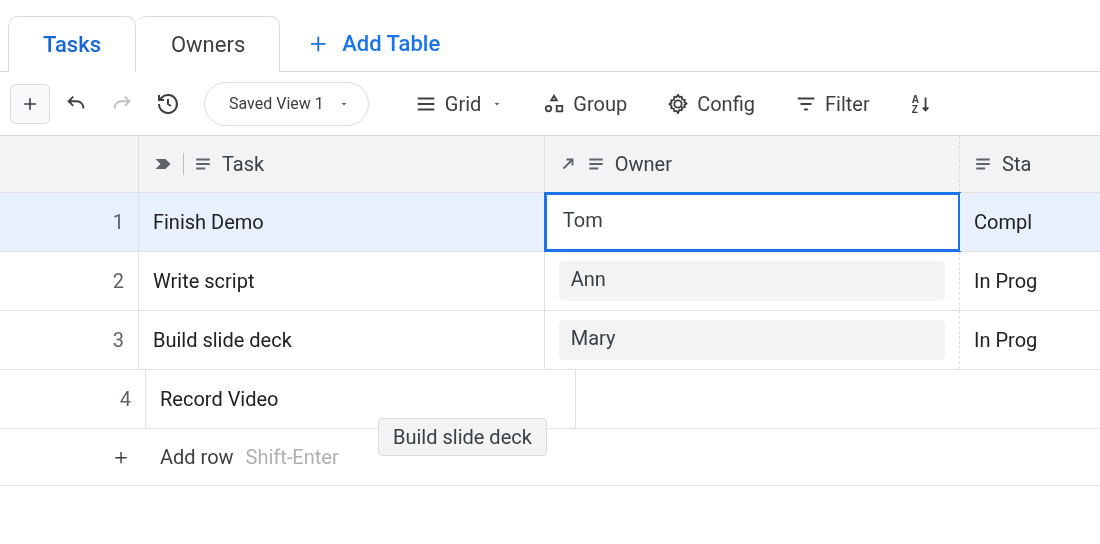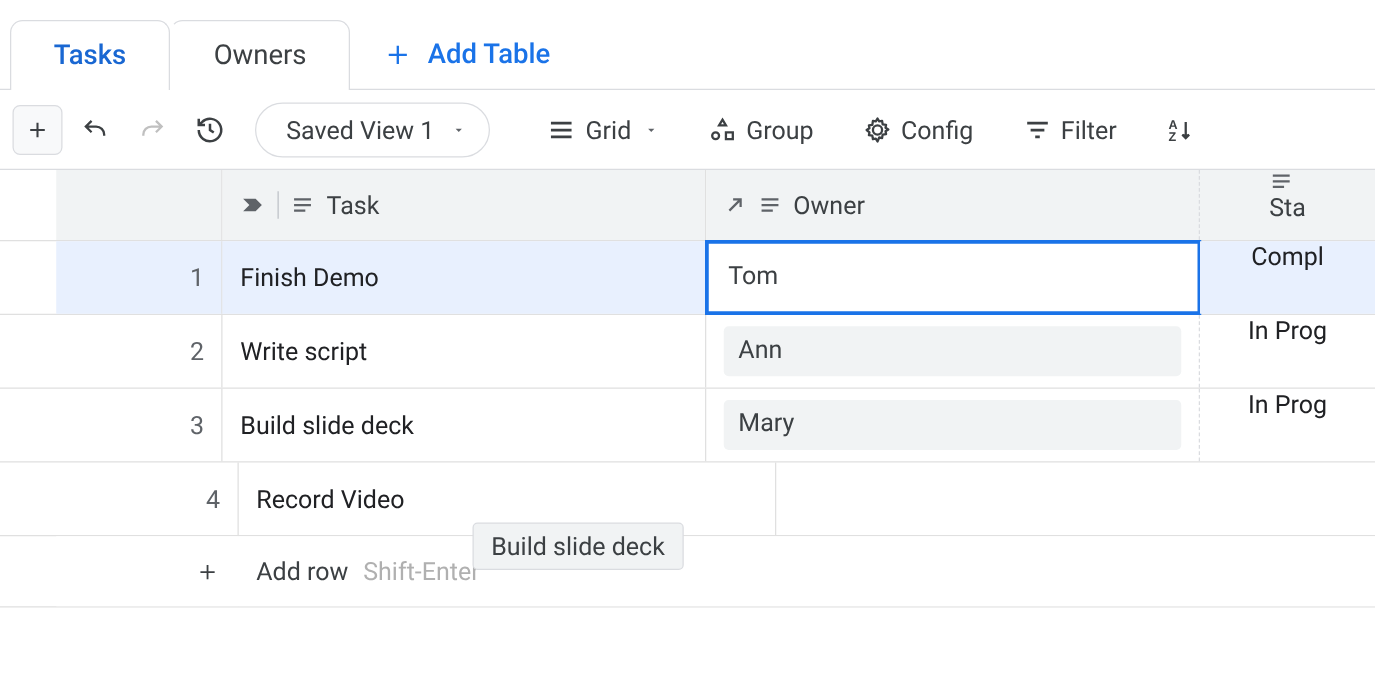--- a/index.html
+++ b/index.html
@@ -83,21 +83,21 @@
   .icon-btn.disabled { color: #c0c0c0; }
   .view-pill {
     display: flex;
     align-items: center;
     gap: 14px;
     height: 44px;
     margin-left: 10px;
     padding: 0 18px 0 24px;
     border: 1px solid #dadce0;
     border-radius: 22px;
-    font-size: 20px;
+    font-size: 16px;
     color: #3c4043;
     cursor: pointer;
   }
   .tb-item {
     display: flex;
     align-items: center;
     gap: 8px;
     height: 44px;
     padding: 0 12px;
     font-size: 20px;
@@ -107,26 +107,25 @@
   }
   .tb-item .caret { color:#5f6368; margin-left:2px;}
   svg { display:block; }
 
   
   .grid { width: 100%; }
   .grid-header, .grid-row, .grid-footer {
     display: flex;
     align-items: stretch;
     border-bottom: 1px solid #e0e0e0;
-    padding-left: 45px;
   }
   .col-num   { width: 146px; }
   .col-task  { width: 430px; }
   .col-owner { width: 440px; }
-  .col-stat  { width: 140px; flex-shrink:0;flex-direction:column; }
+  .col-stat  { width: 140px; flex-shrink:0; }
 
   .hcell, .cell, .numcell {
     display: flex;
     align-items: center;
     padding: 0 14px;
     height: 58px;
     border-right: 1px solid #e0e0e0;
   }
   .grid-header .hcell,
   .grid-header .numcell { background: #f1f3f4; font-weight: 400; color:#3c4043; height:56px; }

